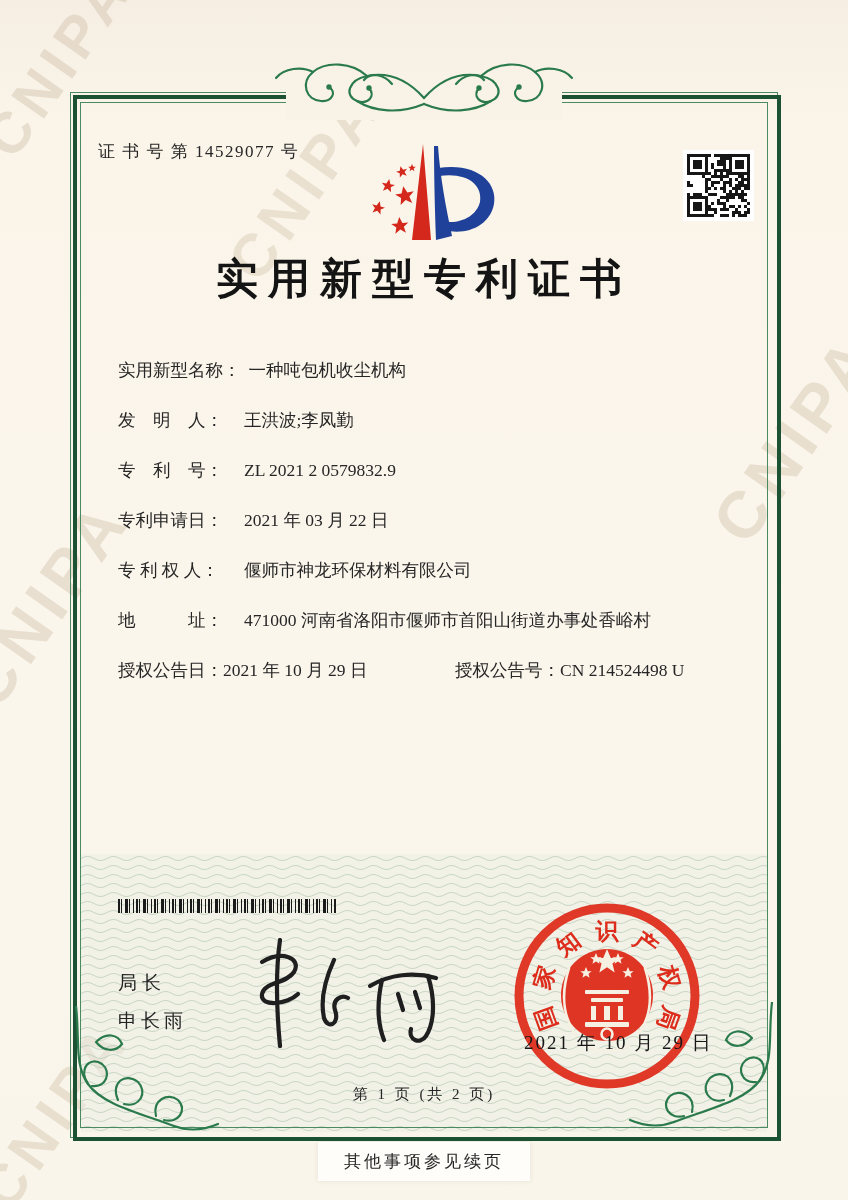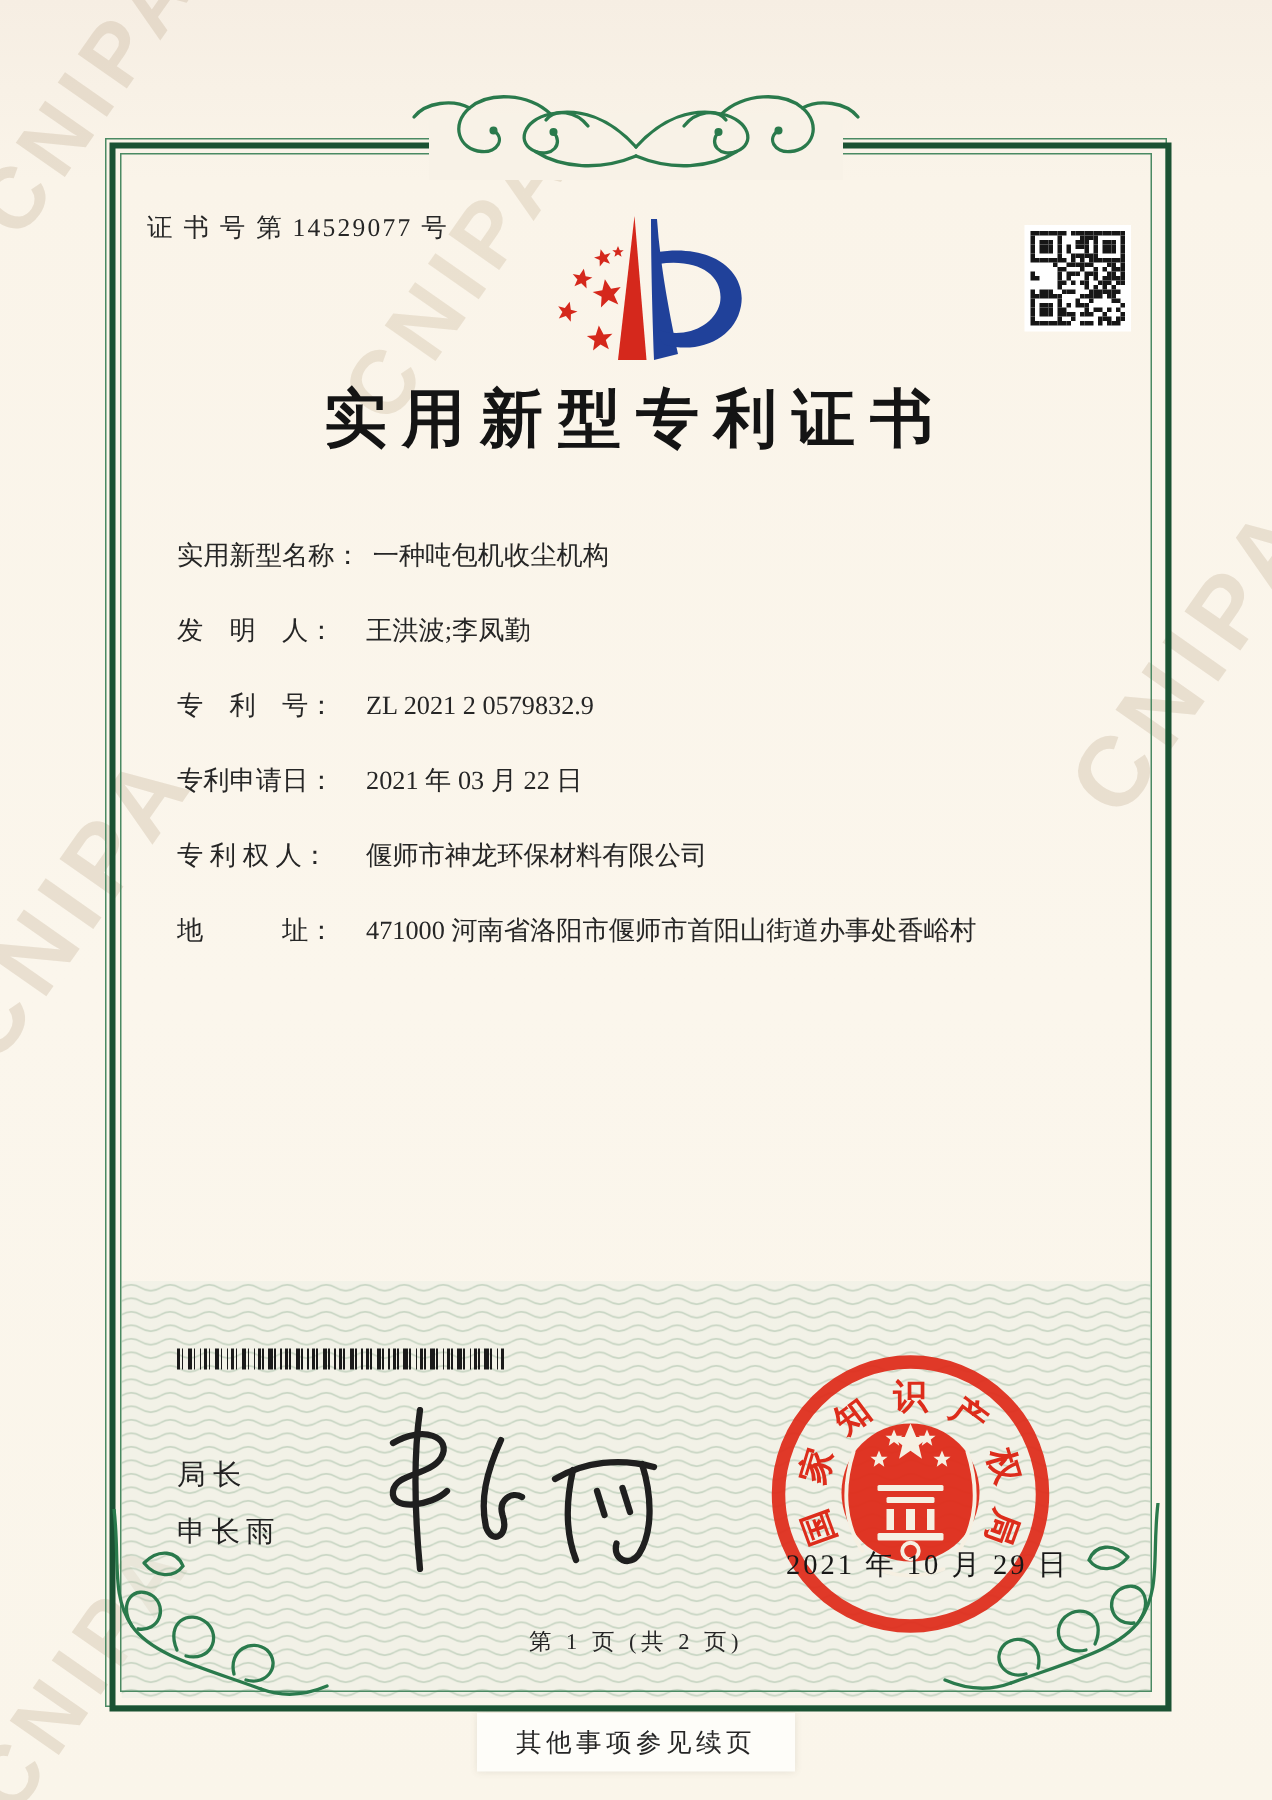--- a/index.html
+++ b/index.html
@@ -396,20 +396,26 @@
   </div>
   <div class="row">
     <span class="flabel">专利申请日：</span><span class="fvalue">2021 年 03 月 22 日</span>
   </div>
   <div class="row">
     <span class="flabel">专 利 权 人：</span><span class="fvalue">偃师市神龙环保材料有限公司</span>
   </div>
   <div class="row">
     <span class="flabel">地　　　址：</span><span class="fvalue">471000 河南省洛阳市偃师市首阳山街道办事处香峪村</span>
   </div>
+  <div class="row">
+    <span>授权公告日：</span><span>2021 年 10 月 29 日</span>
+    <span class="g2">
+      <span>授权公告号：</span><span>CN 214524498 U</span>
+    </span>
+  </div>
 </div>
 
 <div class="abs body-text">
 </div>
 
 <div class="abs barcode"></div>
 
 <div class="abs director-title">局长</div>
 <div class="abs director-name">申长雨</div>
 

